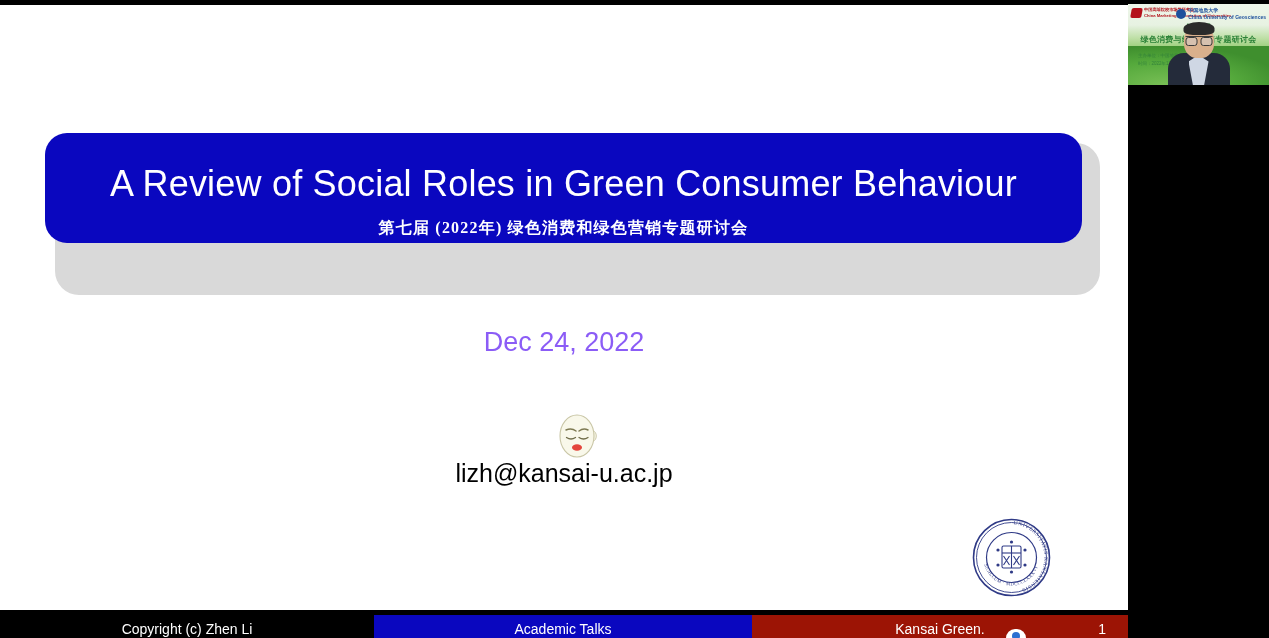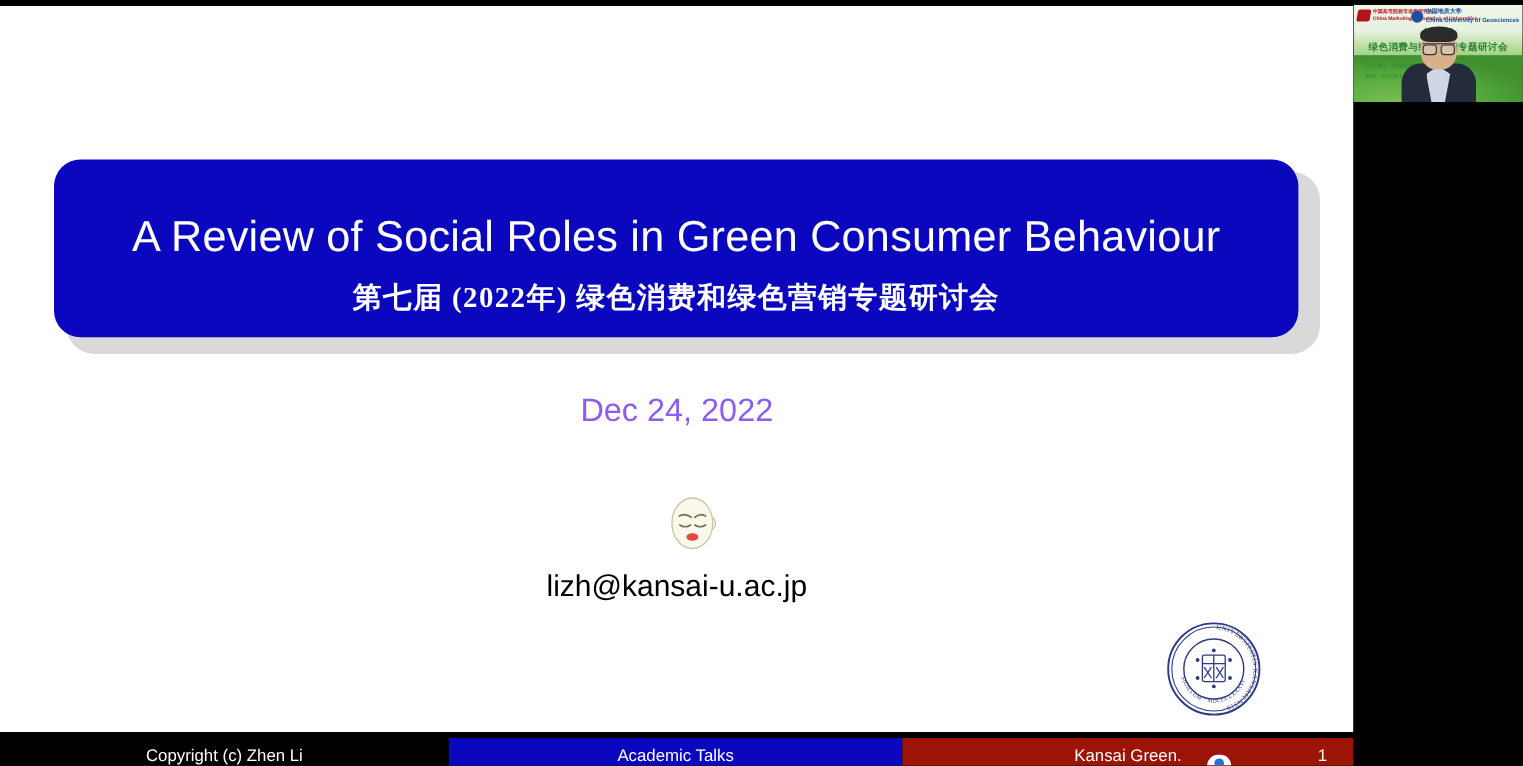--- a/index.html
+++ b/index.html
@@ -34,41 +34,41 @@
   .title-shadow {
     position:absolute;
     left:55px; top:138px;
     width:1045px; height:152px;
     background:#d9d9d9;
     border-radius:24px;
   }
   .title-box {
     position:absolute;
     left:45px; top:128px;
-    width:1037px; height:148px;
+    width:1037px; height:110px;
     background:#0a07bf;
     border-radius:22px;
     display:flex;
     flex-direction:column;
     align-items:center;
     justify-content:center;
   }
   .title-main {
     color:#ffffff;
     font-size:36px;
     font-weight:400;
     letter-spacing:0.2px;
     line-height:1.15;
     white-space:nowrap;
     text-align:center;
     margin-top:26px;
   }
   .title-sub {
     color:#ffffff;
-    font-size:24px;
+    font-size:16px;
     font-weight:700;
     font-family:"Liberation Serif", serif;
     letter-spacing:1.2px;
     margin-top:14px;
     white-space:nowrap;
     text-align:center;
   }
 
   
   .date-line {
@@ -85,21 +85,21 @@
     align-items:center;
     justify-content:center;
   }
   .author-line {
     font-size:27px;
     color:#000000;
     white-space:pre;
   }
   .email-line {
     position:absolute;
-    left:0; top:470px; width:1128px;
+    left:0; top:454px; width:1128px;
     text-align:center;
     font-size:25px;
     color:#000000;
   }
 
   
   .avatar {
     position:relative;
     width:48px; height:50px;
     margin-left:26px;

